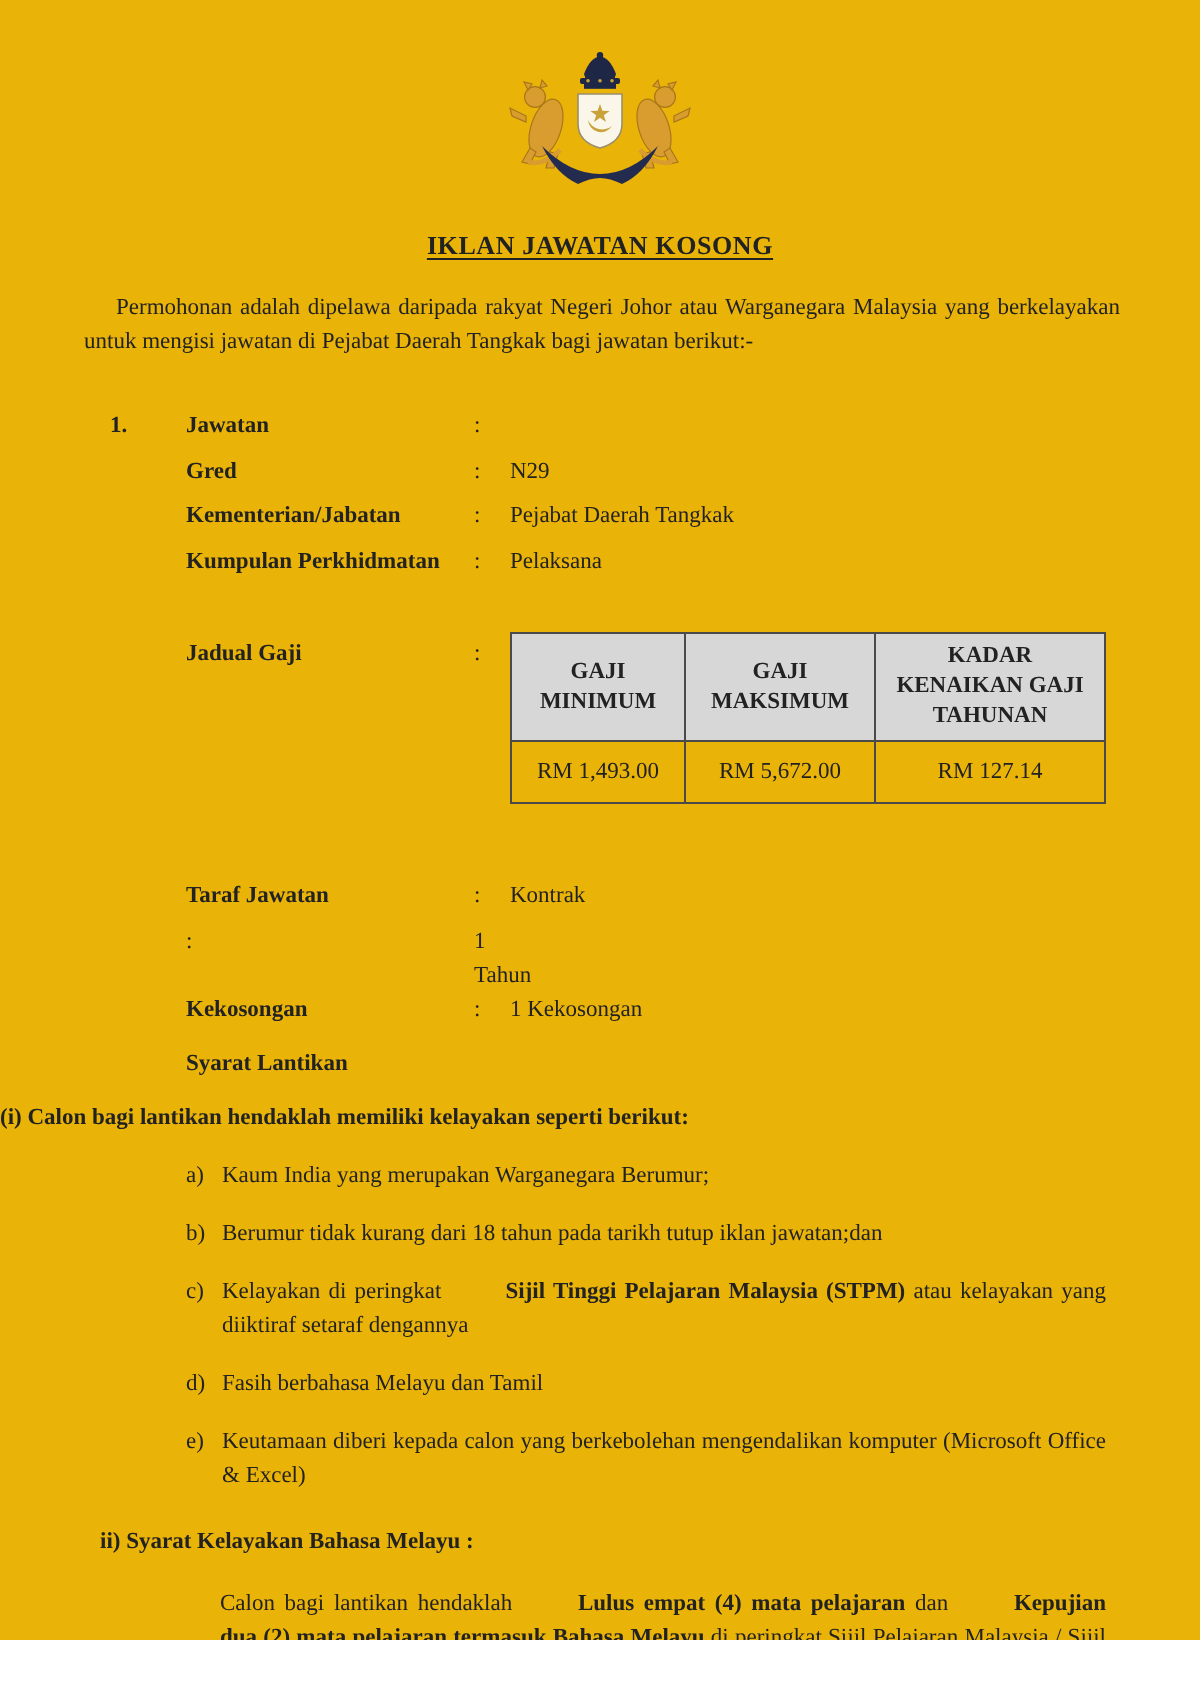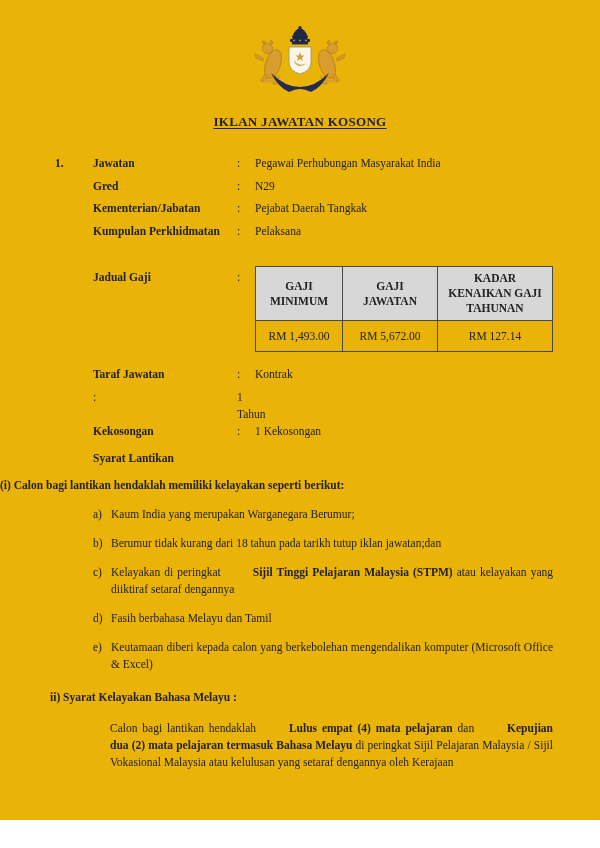--- a/index.html
+++ b/index.html
@@ -34,21 +34,21 @@
   }
   table.gaji th,table.gaji td{
     border:1px solid #4a4a4a;text-align:center;vertical-align:middle;
     font-size:11.5px;line-height:15px;padding:4px 5px;
   }
   table.gaji th{background:#d7d7d7;font-weight:bold;}
   table.gaji td{height:22px;}
   .col-min{width:76px;}
   .col-max{width:84px;}
   .col-kadar{width:104px;}
-  .fields2{margin-top:14px;}
+  .fields2{margin-top:38px;}
   .syarat-heading{font-weight:bold;margin-left:93px;margin-top:5px;min-height:22.5px;}
   .clause{font-weight:bold;margin-top:4px;}
   
   .item{
     display:flex;margin-left:93px;margin-right:47px;margin-top:12px;
   }
   .letter{flex:none;width:18px;}
   .itext{flex:1;text-align:justify;}
   .clause-ii{font-weight:bold;margin-left:50px;margin-top:16px;}
   .bm-para{
@@ -98,27 +98,27 @@
 
       <path d="M43 36 a6.5 6.5 0 0 0 12 3 a7.8 7.8 0 0 1 -12 -3 z" fill="#c9a23a"></path>
       <path d="M49 28 l1.2 3.4 l3.6 0.1 l-2.9 2.1 l1.1 3.4 l-3 -2.1 l-3 2.1 l1.1 -3.4 l-2.9 -2.1 l3.6 -0.1 z" fill="#c9a23a"></path>
 
       <path d="M20 49 q14 14 29 14 q15 0 29 -14 q-7 14 -18 19 q-6 -3 -11 -3 q-5 0 -11 3 q-11 -5 -18 -19 z" fill="#232c4e"></path>
     </svg>
   </div>
 
   <div class="doc-title">IKLAN JAWATAN KOSONG</div>
 
+  <p class="intro">Permohonan adalah dipelawa daripada rakyat Negeri Johor atau Warganegara Malaysia yang berkelayakan untuk mengisi jawatan di Pejabat Daerah Tangkak bagi jawatan berikut:-</p>
 
   <div class="fields">
     <div class="frow">
       <div class="fnum">1.</div>
       <div class="flabel">Jawatan</div>
       <div class="fsep">:</div>
-      <div class="fvalue">Pegawai Perhubungan Masyarakat India</div>
     </div>
     <div class="frow">
       <div class="fnum"></div>
       <div class="flabel">Gred</div>
       <div class="fsep">:</div>
       <div class="fvalue">N29</div>
     </div>
     <div class="frow">
       <div class="fnum"></div>
       <div class="flabel">Kementerian/Jabatan</div>
@@ -134,21 +134,21 @@
 
     <div class="frow salary-row">
       <div class="fnum"></div>
       <div class="flabel">Jadual Gaji</div>
       <div class="fsep">:</div>
       <div class="fvalue">
         <table class="gaji">
           <tbody>
               <tr>
             <th class="col-min">GAJI MINIMUM</th>
-            <th class="col-max">GAJI JAWATAN</th>
+            <th class="col-max">GAJI MAKSIMUM</th>
             <th class="col-kadar">KADAR KENAIKAN GAJI TAHUNAN</th>
           </tr>
           <tr>
             <td>RM 1,493.00</td>
             <td>RM 5,672.00</td>
             <td>RM 127.14</td>
           </tr>
         </tbody>
           </table>
       </div>

